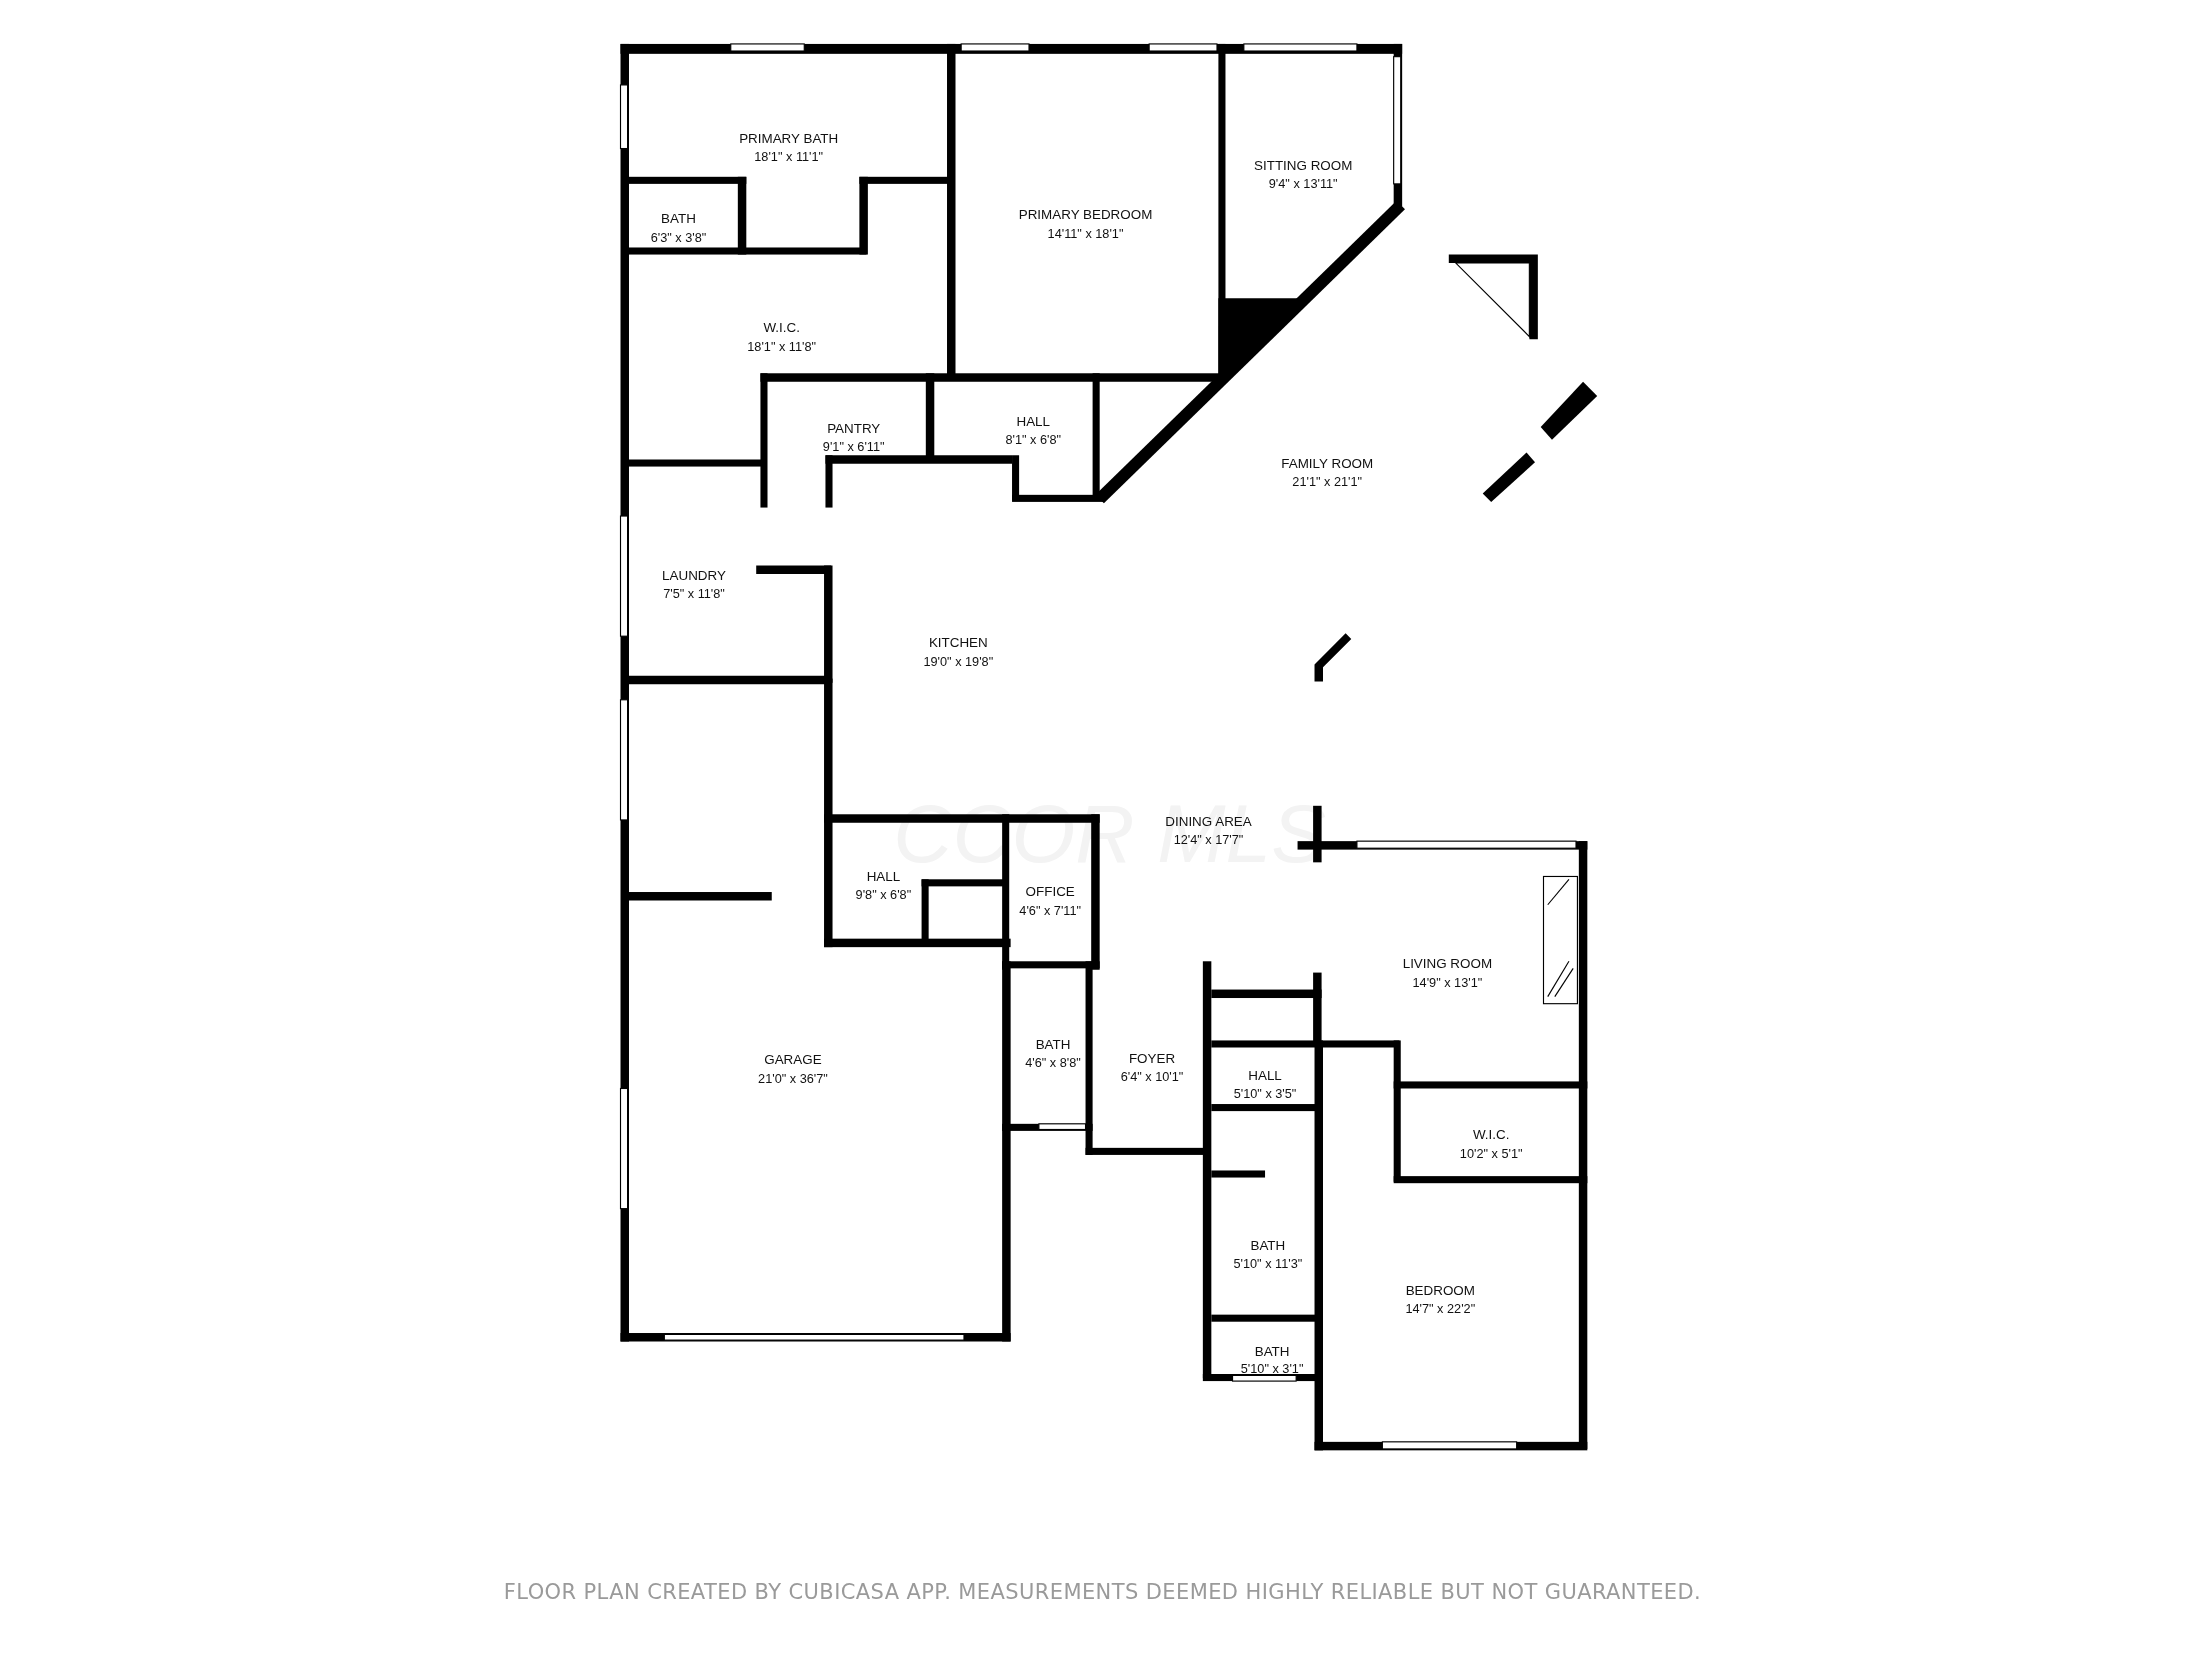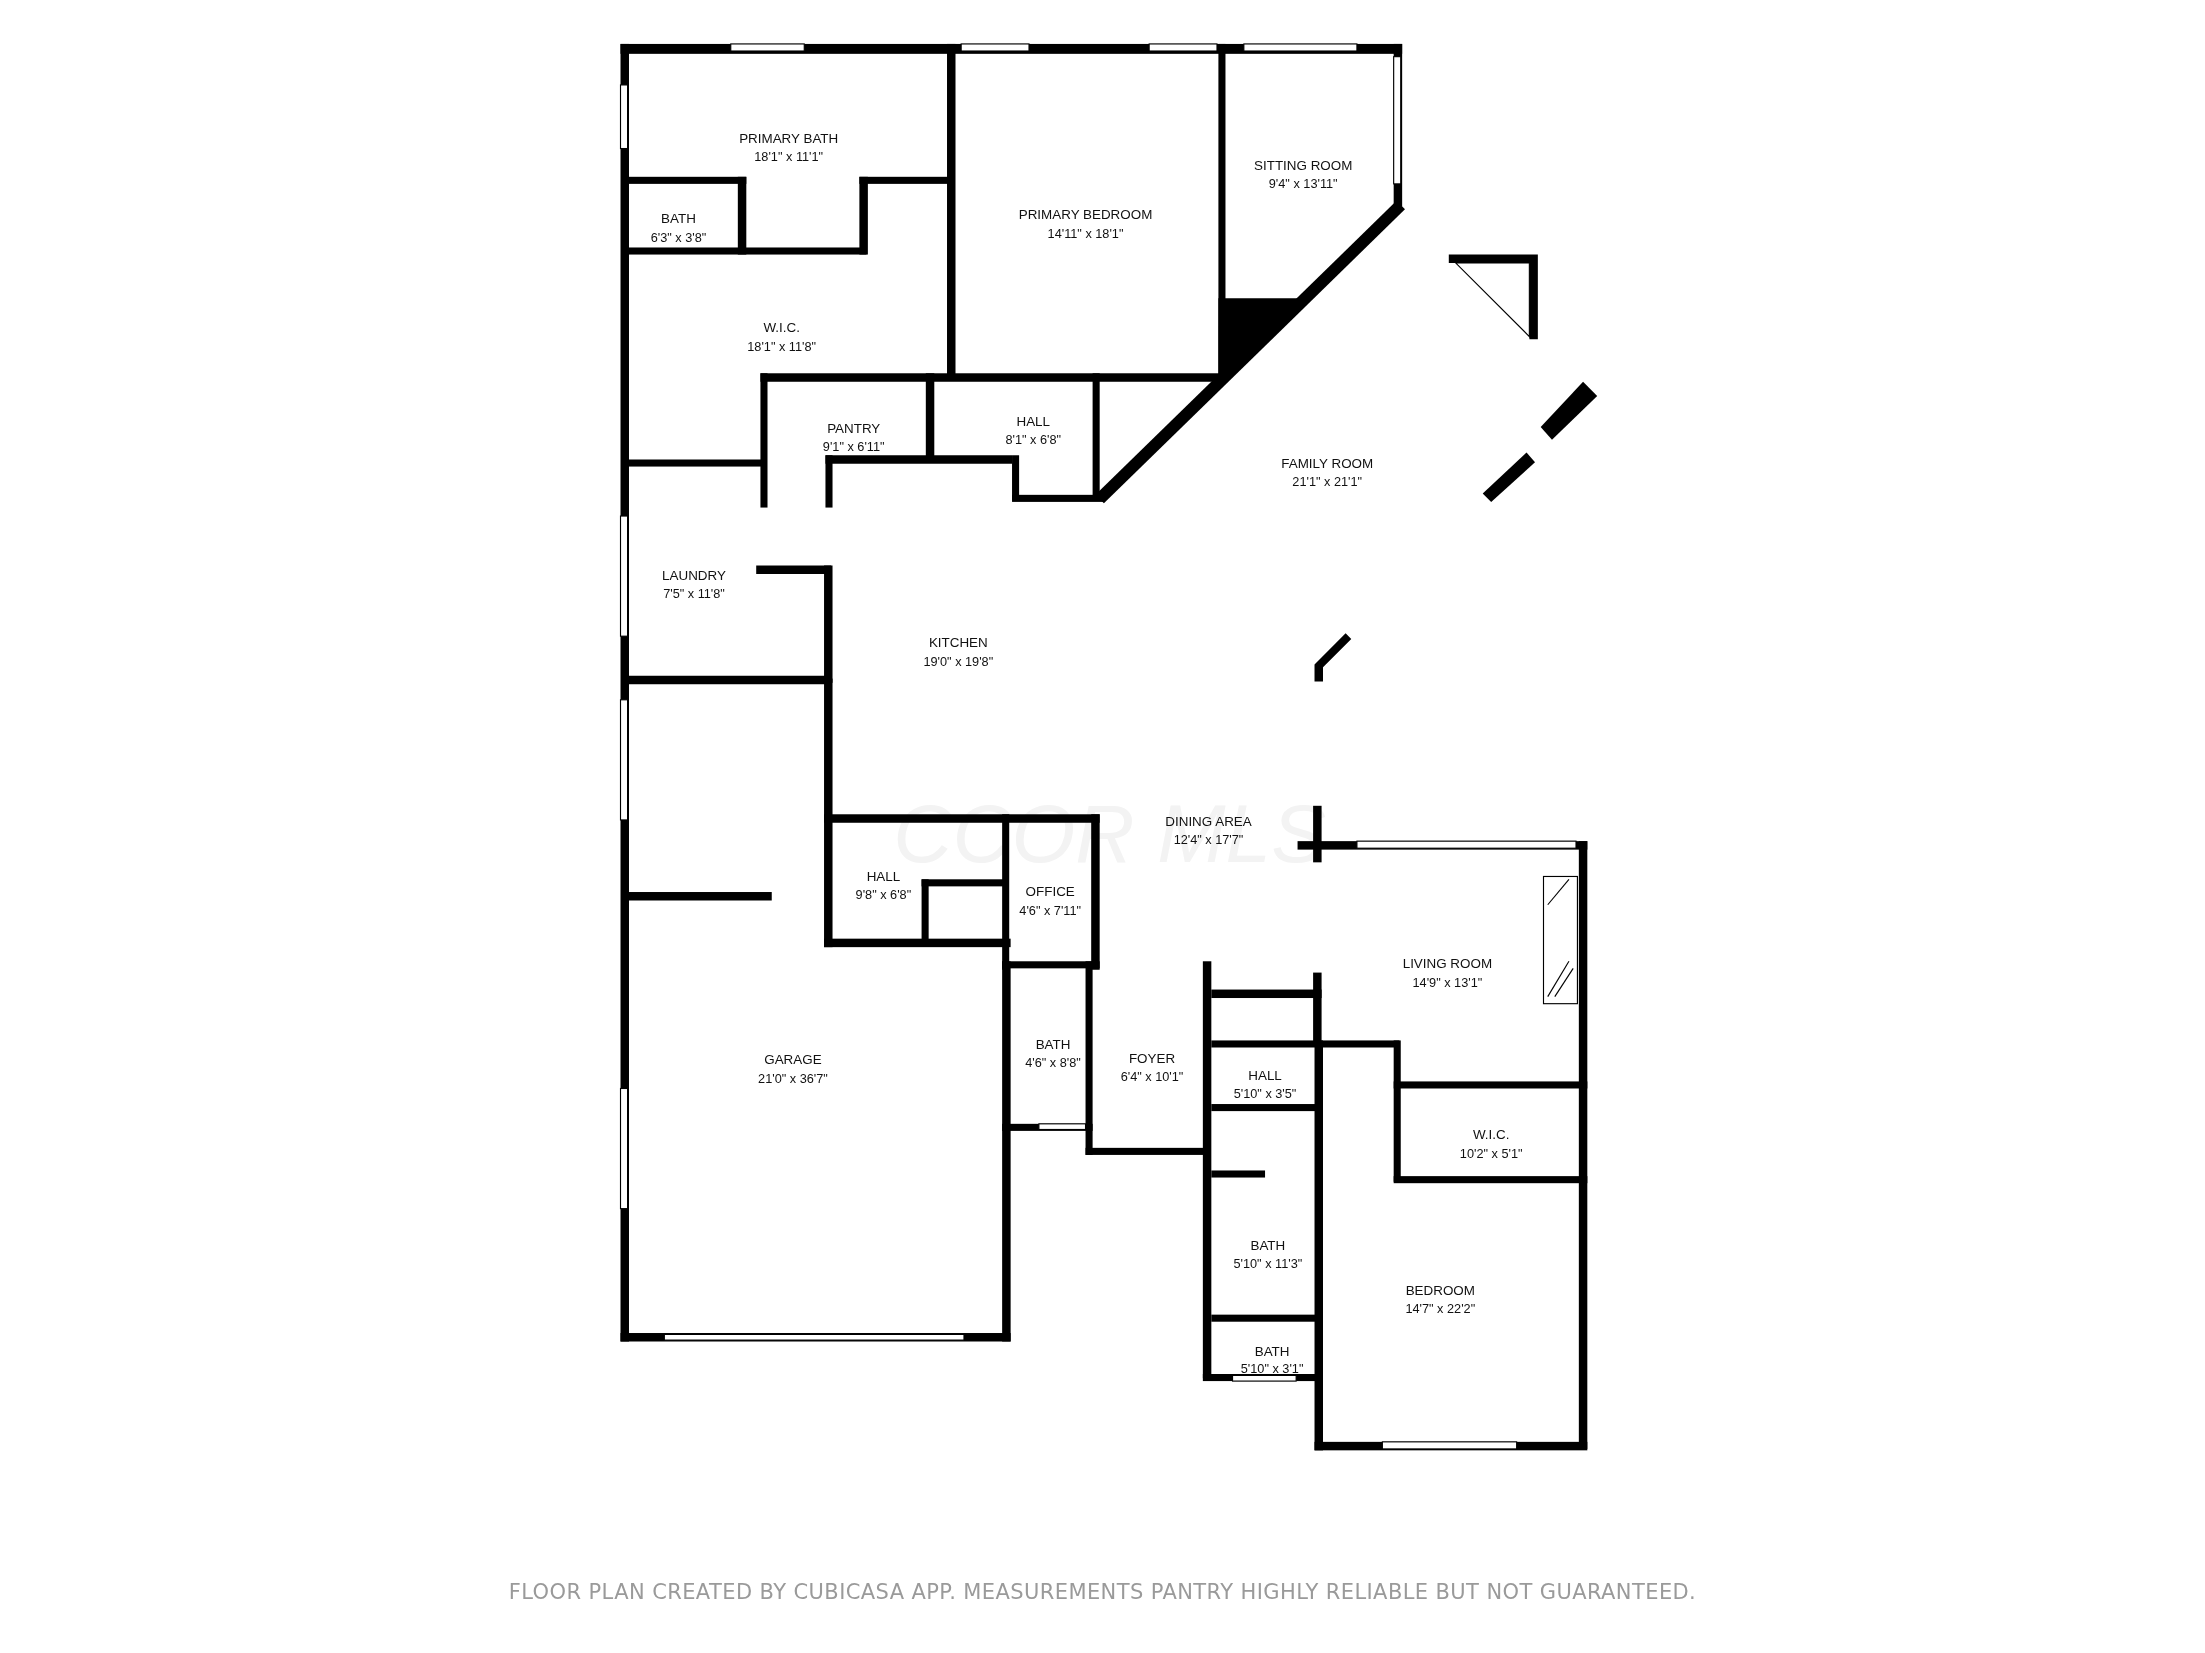--- a/index.html
+++ b/index.html
@@ -208,14 +208,14 @@
         <text class="room-name" x="1019" y="916">BEDROOM</text>
         <text class="room-dim" x="1019" y="929">14'7" x 22'2"</text>
       </g>
     <g>
         <text class="room-name" x="900" y="959">BATH</text>
         <text class="room-dim" x="900" y="971">5'10" x 3'1"</text>
       </g>
   </g>
 </svg>
 
-<div class="footer">FLOOR PLAN CREATED BY CUBICASA APP. MEASUREMENTS PANTRY HIGHLY RELIABLE BUT NOT GUARANTEED.</div>
+<div class="footer">FLOOR PLAN CREATED BY CUBICASA APP. MEASUREMENTS DEEMED HIGHLY RELIABLE BUT NOT GUARANTEED.</div>
 
 
 </body></html>

